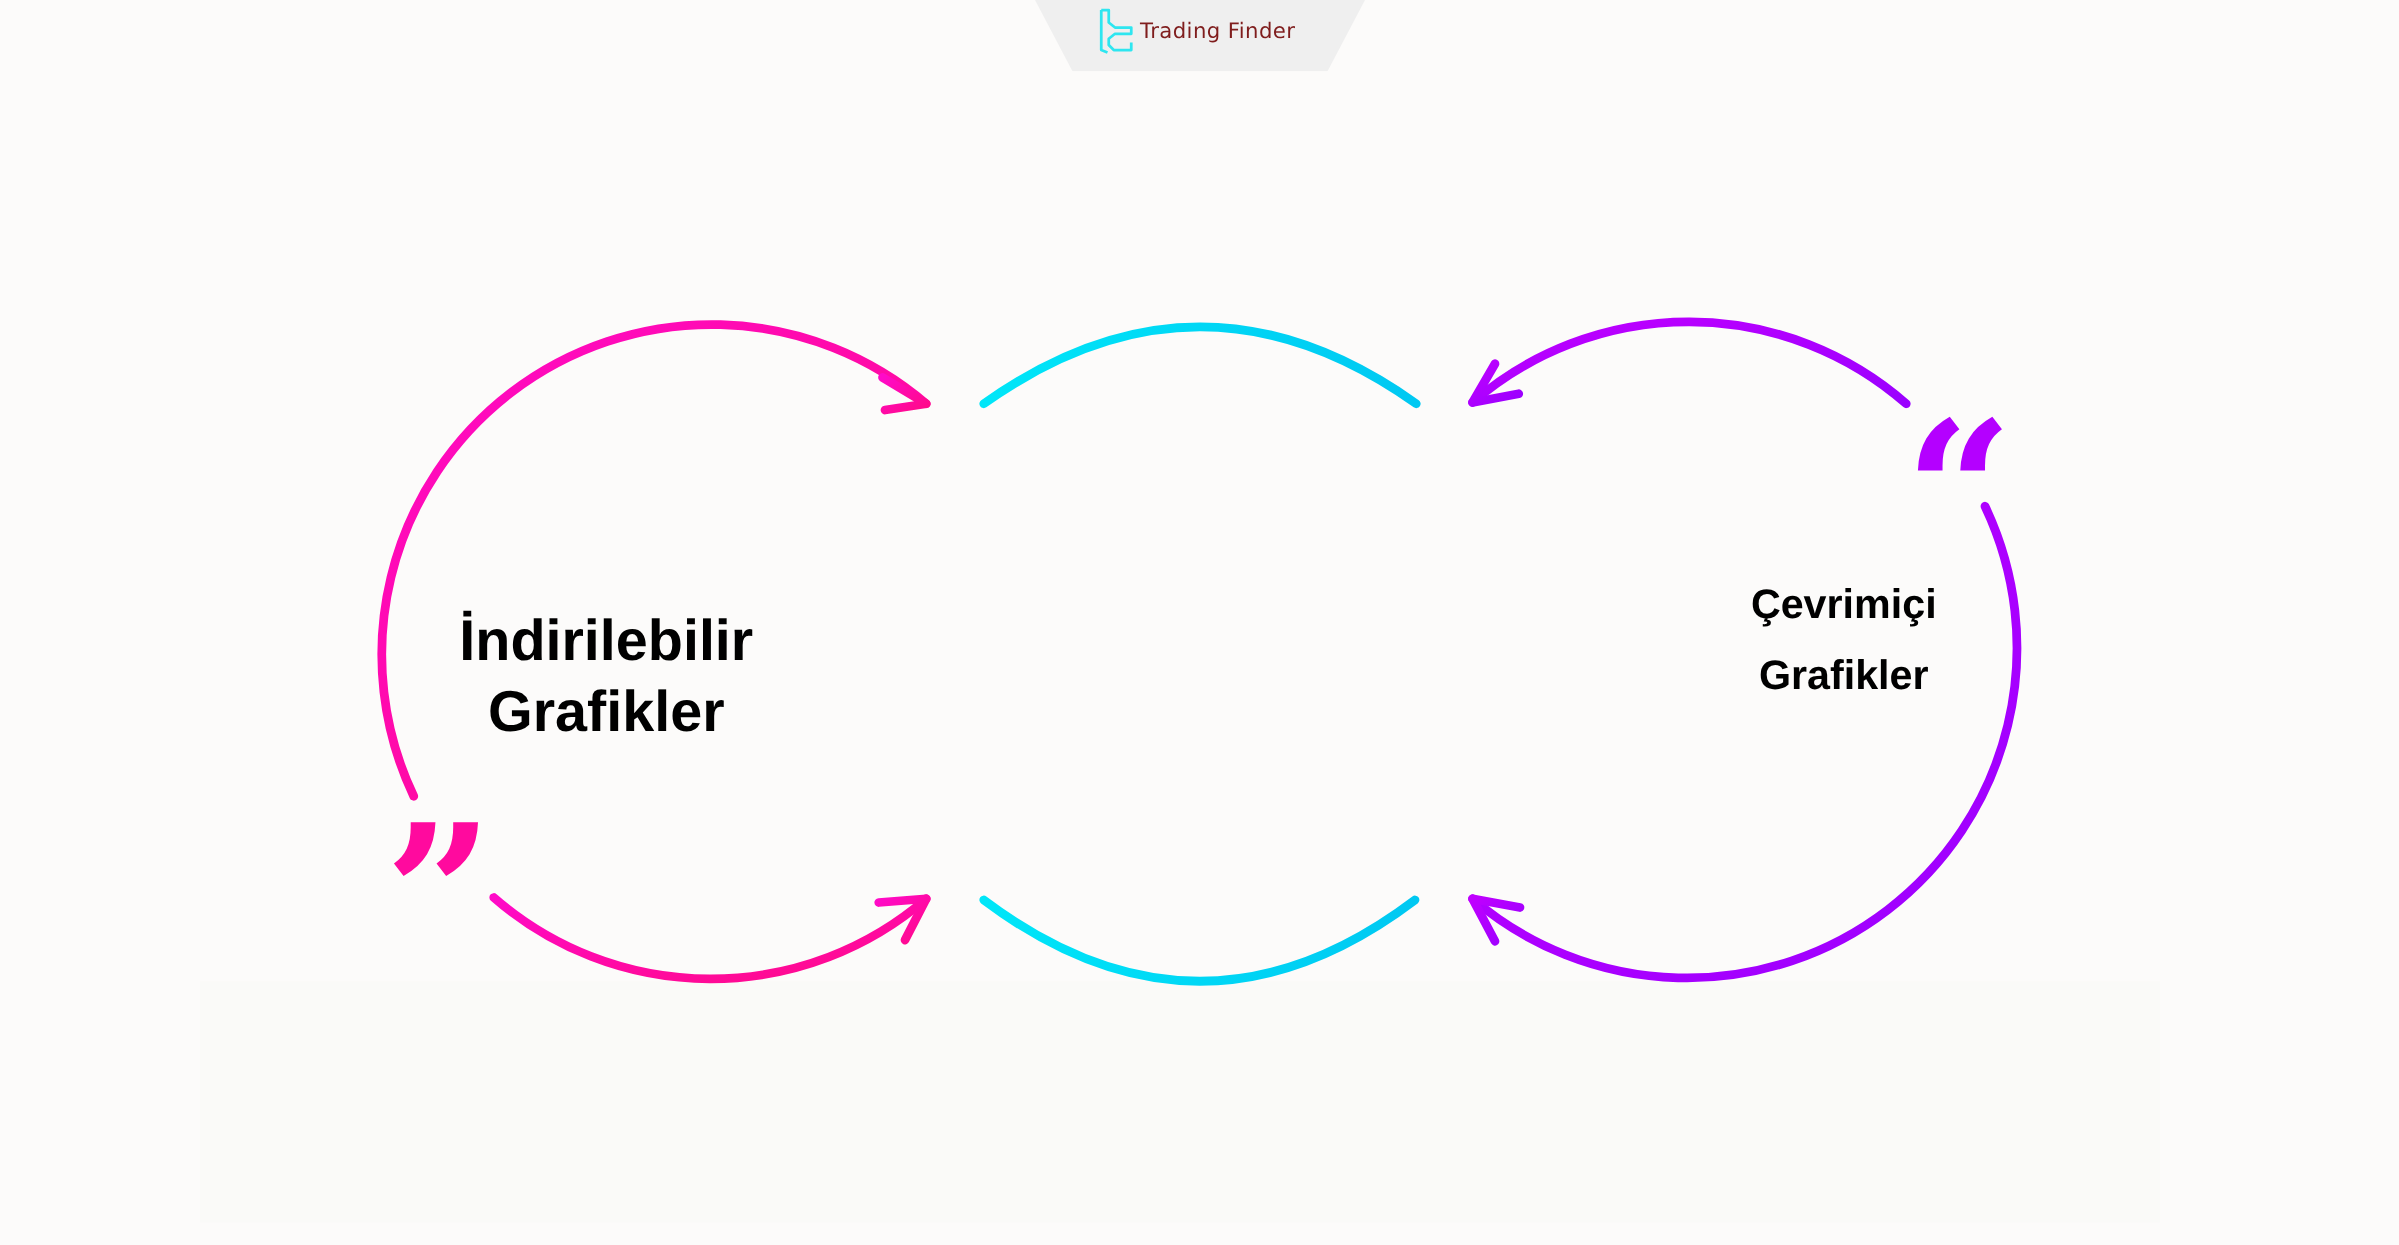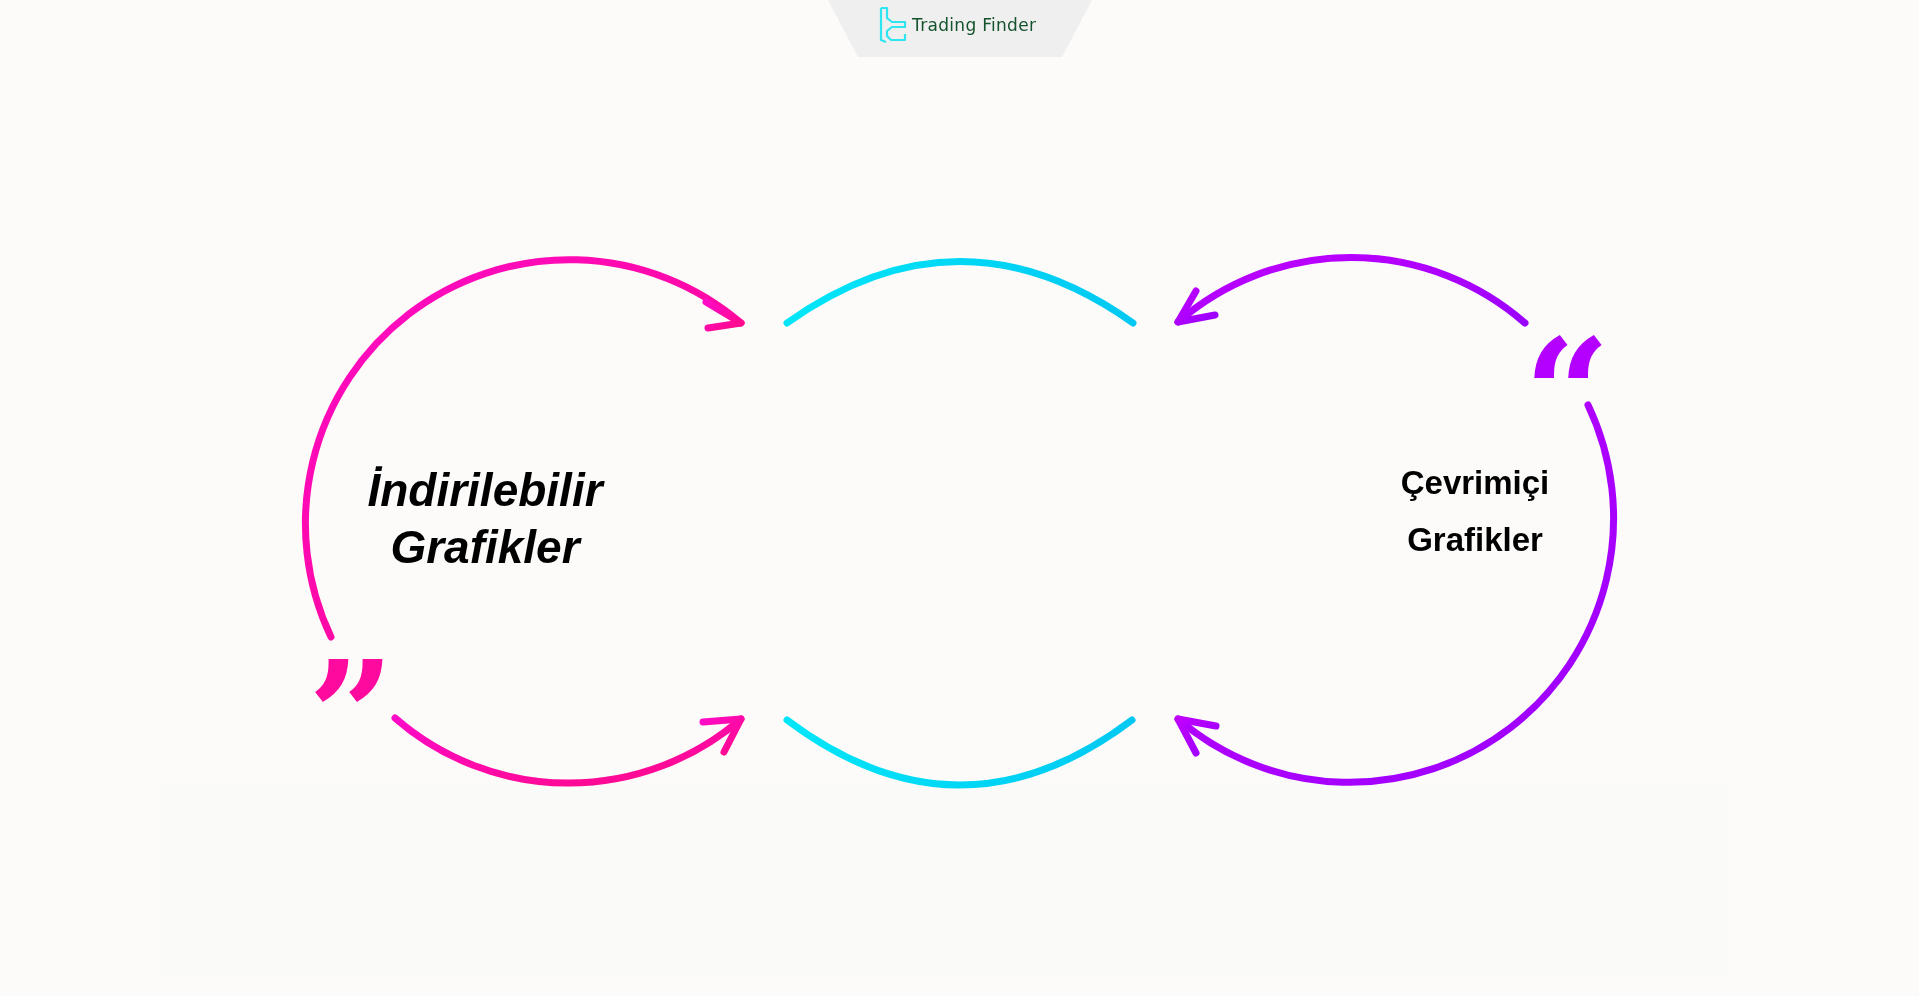--- a/index.html
+++ b/index.html
@@ -9,30 +9,30 @@
       font-family: "Liberation Sans", "DejaVu Sans", sans-serif;
     }
     .bottom-panel {
       position: absolute; left: 160px; top: 785px; width: 1568px; height: 193px;
       background: #fafaf8;
     }
     .logo-tab { position: absolute; left: 828px; top: 0; width: 264px; height: 57px; }
     .logo-tab svg { position: absolute; left: 0; top: 0; }
     .logo-text {
       position: absolute; left: 912px; top: 15px;
-      font-family: "DejaVu Sans", sans-serif; font-size: 17px; color: #14532d;
+      font-family: "DejaVu Sans", sans-serif; font-size: 17px; color: #7f1d1d;
       letter-spacing: 0.3px; white-space: nowrap;
     }
     .diagram { position: absolute; left: 0; top: 0; }
     .label {
       position: absolute; color: #000; font-weight: bold; text-align: center;
       font-family: "Liberation Sans", sans-serif; line-height: 1.22;
     }
     .label span { display: block; white-space: nowrap; }
-    .left-label { left: 340px; top: 462px; width: 290px; font-size: 46px; line-height: 57px; font-style: italic; }
+    .left-label { left: 340px; top: 484px; width: 290px; font-size: 46px; line-height: 57px; }
     .right-label { left: 1330px; top: 454px; width: 290px; font-size: 33px; line-height: 57px; }
     .center-title { left: 710px; top: 402px; width: 500px; font-size: 58px; line-height: 77px; }
     .quote {
       position: absolute; font-family: "DejaVu Serif", serif; font-weight: bold;
       font-size: 150px; line-height: 1; letter-spacing: -10px;
     }
     .quote-close { left: 308px; top: 640px; color: #ff0a9e; }
     .quote-open  { left: 1524px; top: 318px; color: #b400ff; }
   </style>
 </head>

